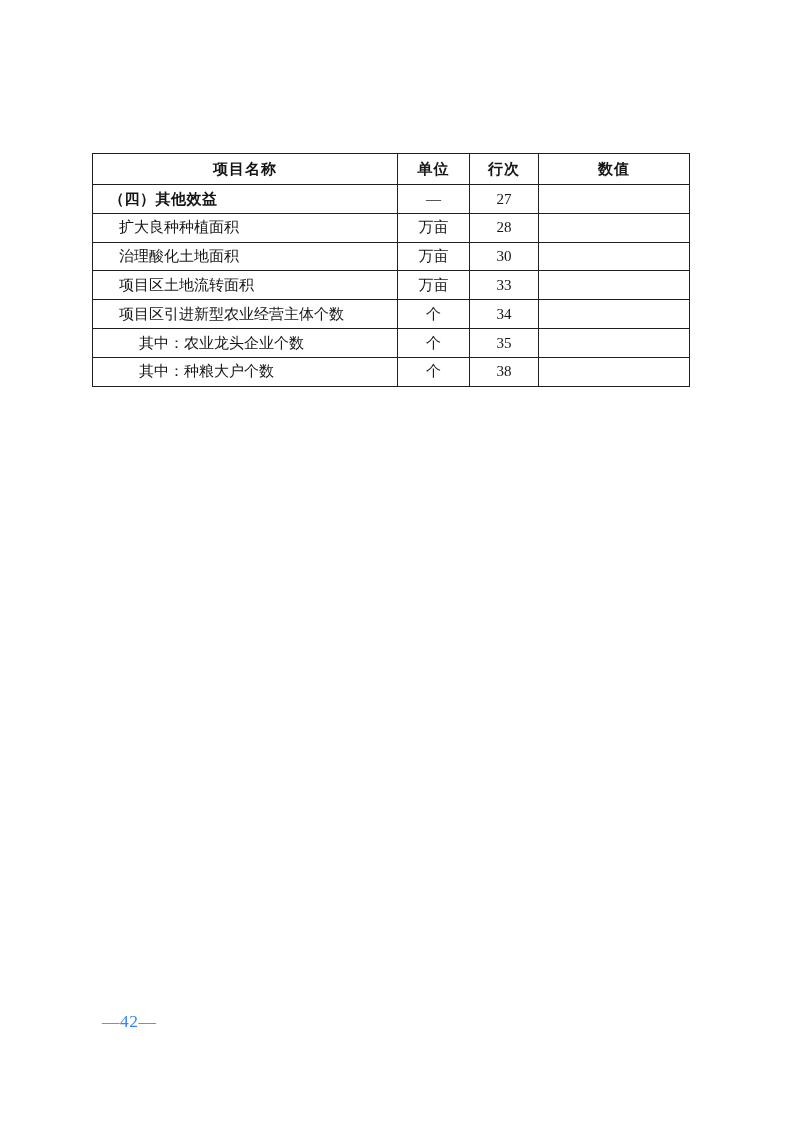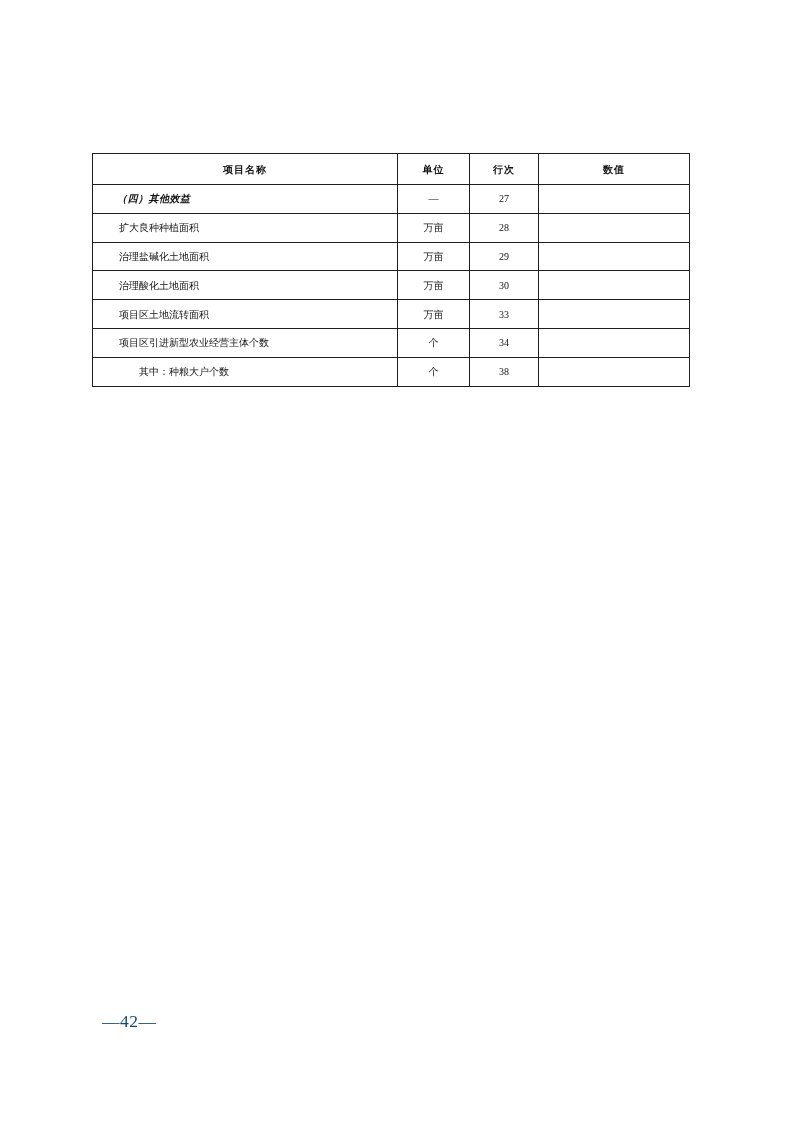--- a/index.html
+++ b/index.html
@@ -16,21 +16,21 @@
     font-family: "Liberation Serif", "DejaVu Serif", serif;
     color: #151515;
   }
   table.form-table {
     position: absolute;
     left: 92px;
     top: 153px;
     width: 597px;
     border-collapse: collapse;
     table-layout: fixed;
-    font-size: 10px;
+    font-size: 15px;
     color: #151515;
   }
   table.form-table col.c-name  { width: 305px; }
   table.form-table col.c-unit  { width: 72px; }
   table.form-table col.c-line  { width: 69px; }
   table.form-table col.c-value { width: 151px; }
   table.form-table th,
   table.form-table td {
     border: 1.6px solid #1f1f1f;
     padding: 0;
@@ -43,29 +43,29 @@
   table.form-table thead th {
     height: 30px;
     font-weight: bold;
     text-align: center;
     letter-spacing: 1px;
   }
   td.cell-name  { text-align: left; padding-left: 8px; }
   td.cell-unit  { text-align: center; }
   td.cell-line  { text-align: center; font-family: "Liberation Serif", "DejaVu Serif", serif; }
   td.cell-value { text-align: left; }
-  tr.lvl0 td.cell-name { font-weight: bold; padding-left: 24px; letter-spacing: 0.5px; font-style: italic; }
+  tr.lvl0 td.cell-name { font-weight: bold; padding-left: 16px; letter-spacing: 0.5px; }
   tr.lvl1 td.cell-name { padding-left: 26px; }
   tr.lvl2 td.cell-name { padding-left: 46px; }
   .page-number {
     position: absolute;
     left: 102px;
     top: 1011px;
     font-size: 17.5px;
-    color: #0c4a6e;
+    color: #3b82f6;
     letter-spacing: 0.5px;
     font-family: "Liberation Serif", "DejaVu Serif", serif;
   }
 </style>
 </head>
 <body>
 
 <div class="page">
 
   <table class="form-table">
@@ -90,44 +90,44 @@
         <td class="cell-line">27</td>
         <td class="cell-value"></td>
       </tr>
       <tr class="lvl1">
         <td class="cell-name">扩大良种种植面积</td>
         <td class="cell-unit">万亩</td>
         <td class="cell-line">28</td>
         <td class="cell-value"></td>
       </tr>
       <tr class="lvl1">
-        <td class="cell-name">治理盐碱化土地面积</td>
-        <td class="cell-unit">万亩</td>
-        <td class="cell-line">29</td>
-        <td class="cell-value"></td>
-      </tr>
-      <tr class="lvl1">
         <td class="cell-name">治理酸化土地面积</td>
         <td class="cell-unit">万亩</td>
         <td class="cell-line">30</td>
         <td class="cell-value"></td>
       </tr>
       <tr class="lvl1">
         <td class="cell-name">项目区土地流转面积</td>
         <td class="cell-unit">万亩</td>
         <td class="cell-line">33</td>
         <td class="cell-value"></td>
       </tr>
       <tr class="lvl1">
         <td class="cell-name">项目区引进新型农业经营主体个数</td>
         <td class="cell-unit">个</td>
         <td class="cell-line">34</td>
         <td class="cell-value"></td>
       </tr>
       <tr class="lvl2">
+        <td class="cell-name">其中：农业龙头企业个数</td>
+        <td class="cell-unit">个</td>
+        <td class="cell-line">35</td>
+        <td class="cell-value"></td>
+      </tr>
+      <tr class="lvl2">
         <td class="cell-name">其中：种粮大户个数</td>
         <td class="cell-unit">个</td>
         <td class="cell-line">38</td>
         <td class="cell-value"></td>
       </tr>
     </tbody>
   </table>
 
   <div class="page-number">—42—</div>
 

